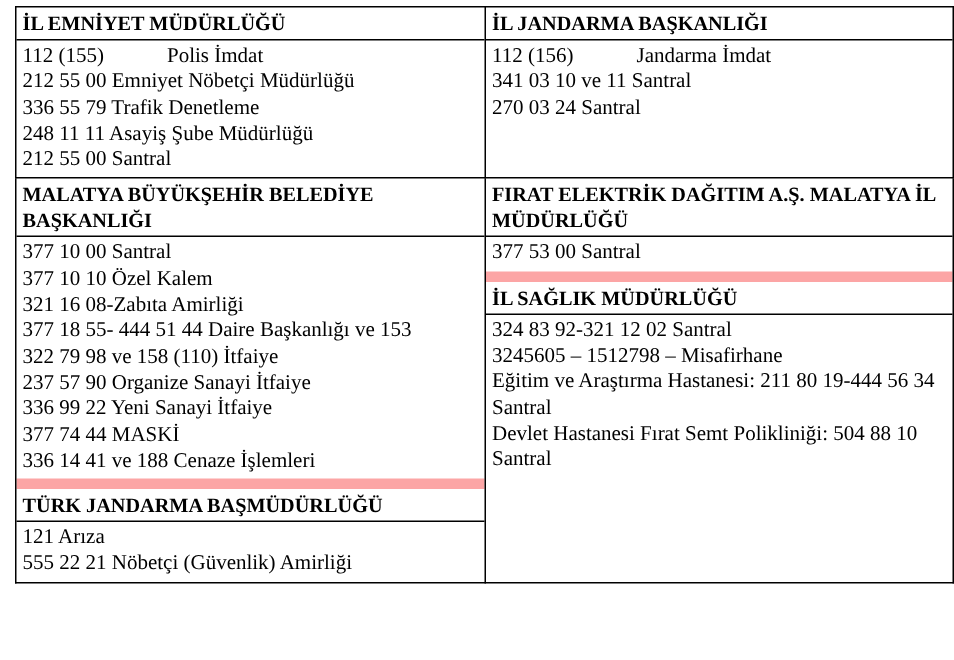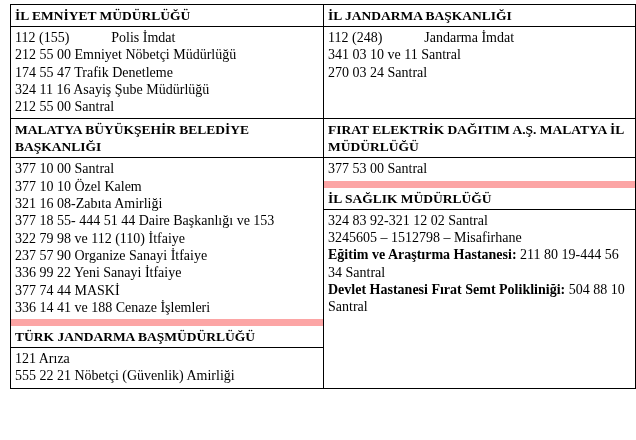--- a/index.html
+++ b/index.html
@@ -43,62 +43,62 @@
     font-size: 13.5px;
     line-height: 17px;
     padding: 2px 4px 2px 4px;
     border-bottom: 1px solid #000000;
   }
   .line {
     font-size: 14px;
     line-height: 17.3px;
     white-space: pre-wrap;
   }
-  .line b { font-weight: bold; }
+  .line b { font-weight: normal; }
   .sub-section {
     border-top: 7px solid #fca5a5;
   }
 </style>
 </head>
 <body>
 
 <div class="page">
   <table class="directory">
     <tbody>
 
       <tr>
         <td class="col-left">
           <div class="hdr">İL EMNİYET MÜDÜRLÜĞÜ</div>
           <div class="block">
             <div class="line">112 (155)            Polis İmdat</div>
             <div class="line">212 55 00 Emniyet Nöbetçi Müdürlüğü</div>
-            <div class="line">174 55 47 Trafik Denetleme</div>
-            <div class="line">324 11 16 Asayiş Şube Müdürlüğü</div>
+            <div class="line">336 55 79 Trafik Denetleme</div>
+            <div class="line">248 11 11 Asayiş Şube Müdürlüğü</div>
             <div class="line">212 55 00 Santral</div>
           </div>
         </td>
         <td class="col-right">
           <div class="hdr">İL JANDARMA BAŞKANLIĞI</div>
           <div class="block">
-            <div class="line">112 (248)            Jandarma İmdat</div>
+            <div class="line">112 (156)            Jandarma İmdat</div>
             <div class="line">341 03 10 ve 11 Santral</div>
             <div class="line">270 03 24 Santral</div>
           </div>
         </td>
       </tr>
 
       <tr>
         <td class="col-left">
           <div class="hdr">MALATYA BÜYÜKŞEHİR BELEDİYE BAŞKANLIĞI</div>
           <div class="block">
             <div class="line">377 10 00 Santral</div>
             <div class="line">377 10 10 Özel Kalem</div>
             <div class="line">321 16 08-Zabıta Amirliği</div>
             <div class="line">377 18 55- 444 51 44 Daire Başkanlığı ve 153</div>
-            <div class="line">322 79 98 ve 112 (110) İtfaiye</div>
+            <div class="line">322 79 98 ve 158 (110) İtfaiye</div>
             <div class="line">237 57 90 Organize Sanayi İtfaiye</div>
             <div class="line">336 99 22 Yeni Sanayi İtfaiye</div>
             <div class="line">377 74 44 MASKİ</div>
             <div class="line">336 14 41 ve 188 Cenaze İşlemleri</div>
           </div>
           <div class="sub-section">
             <div class="hdr">TÜRK JANDARMA BAŞMÜDÜRLÜĞÜ</div>
             <div class="block">
               <div class="line">121 Arıza</div>
               <div class="line">555 22 21 Nöbetçi (Güvenlik) Amirliği</div>

